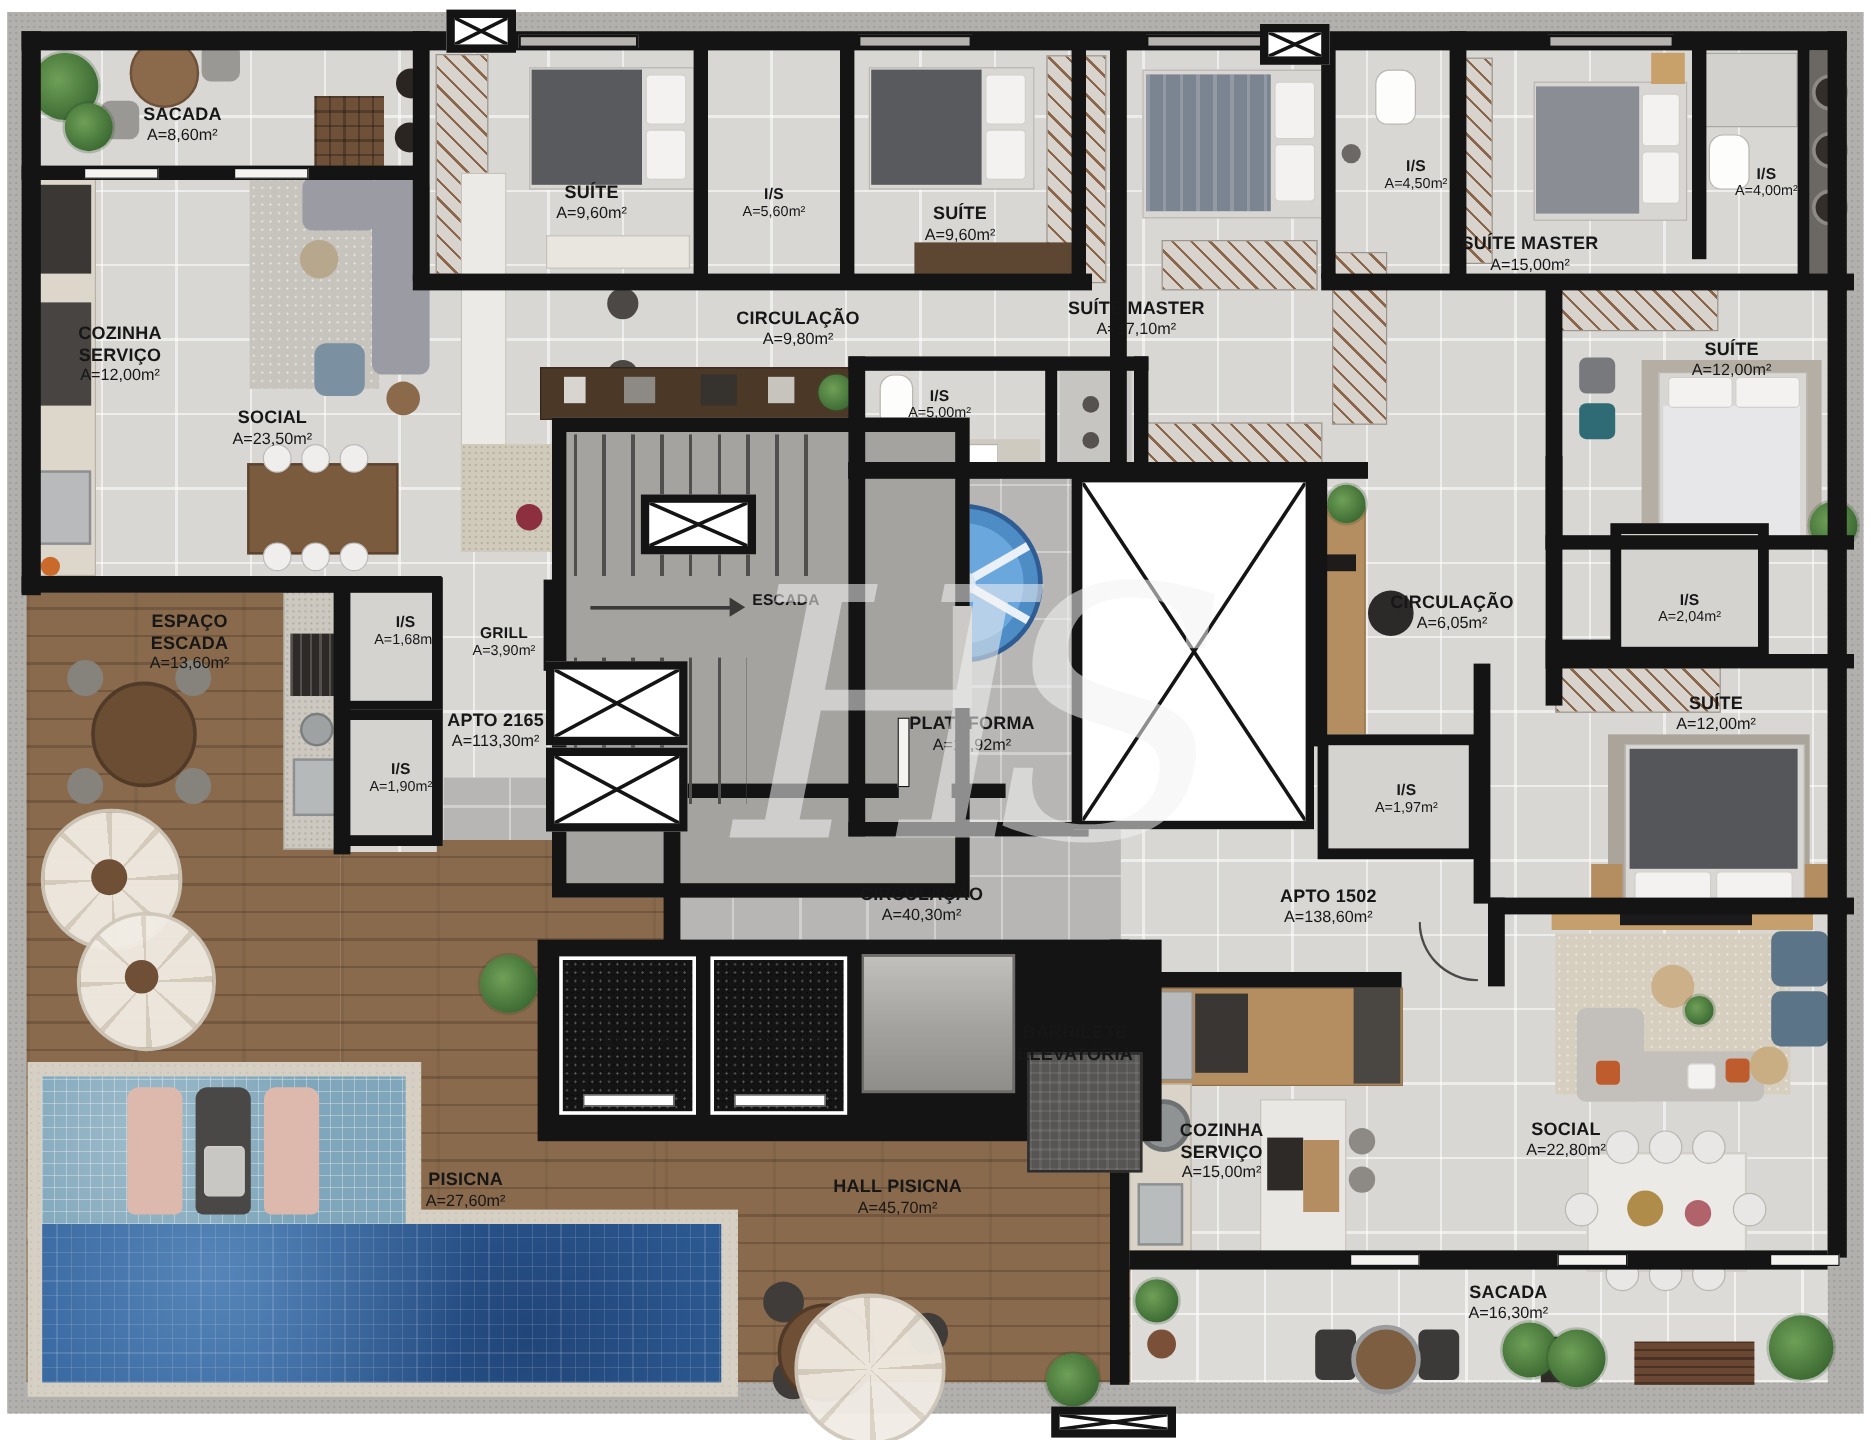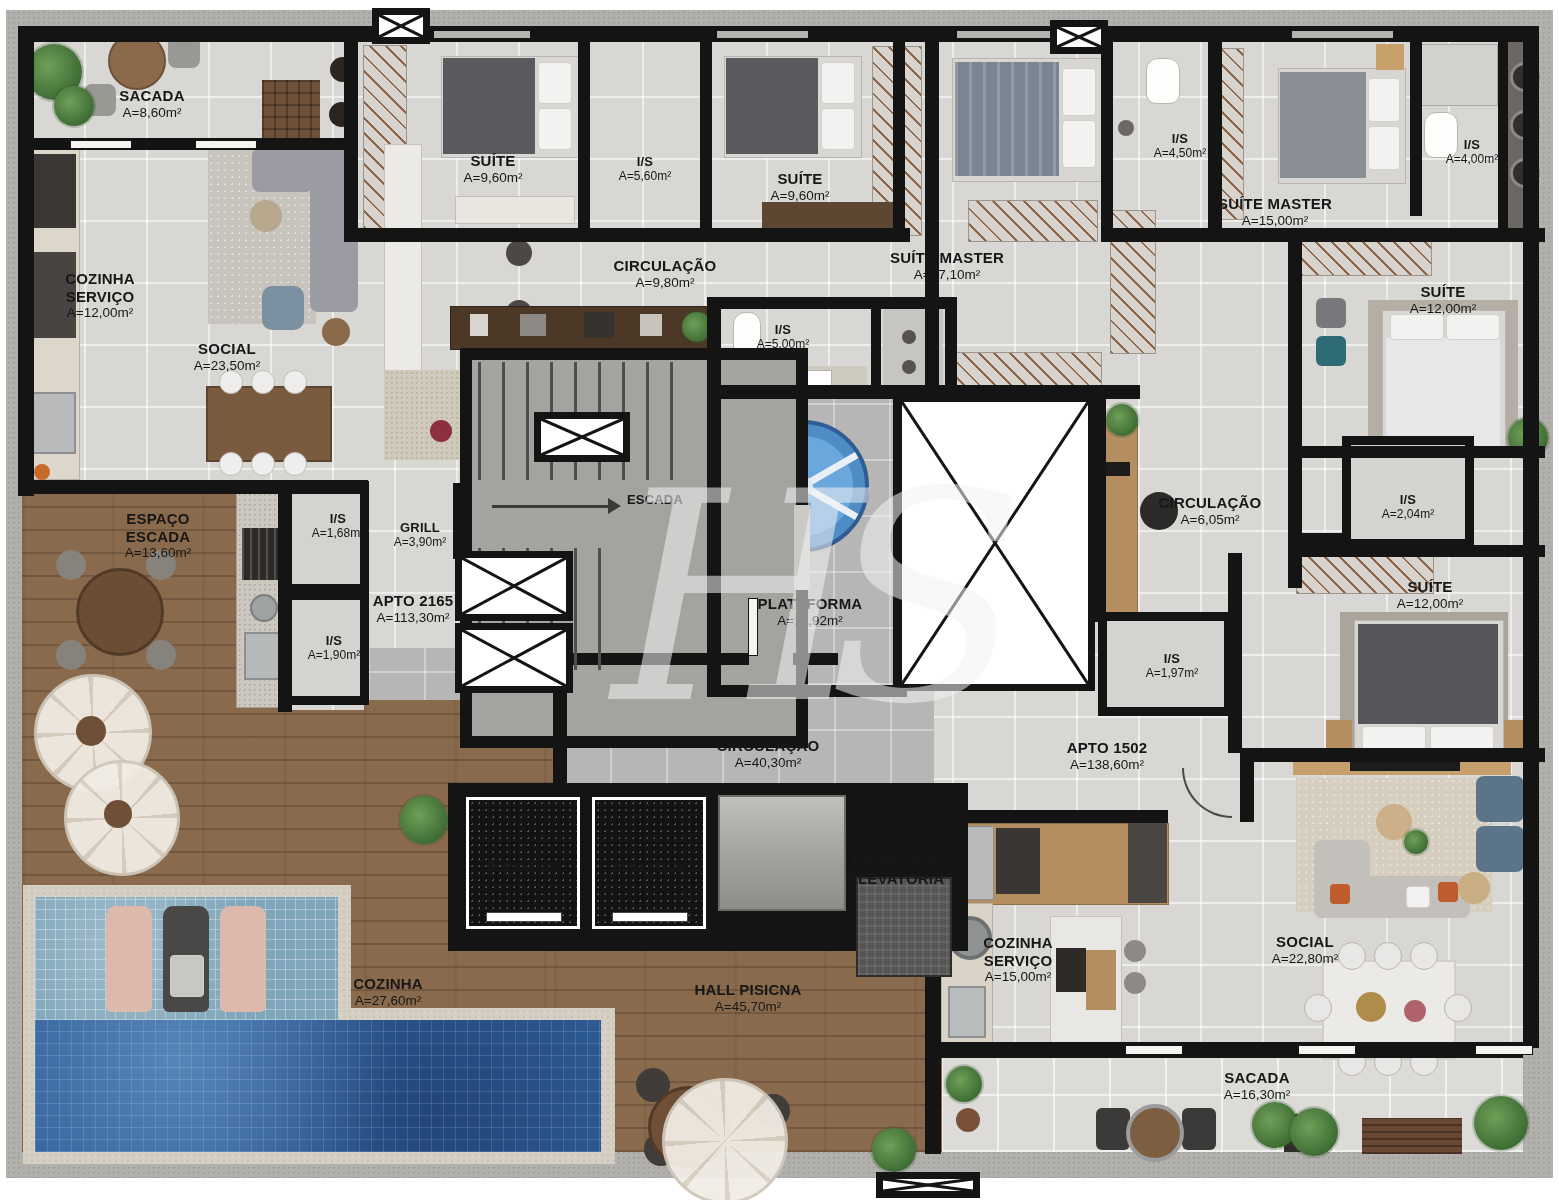--- a/index.html
+++ b/index.html
@@ -507,21 +507,21 @@
       </div>
       <div class="label wrap" style="left: 1018px; top: 960px; width: 95px;">
         <span class="nm">COZINHA SERVIÇO</span>
         <span class="ar">A=15,00m²</span>
       </div>
       <div class="label" style="left: 1305px; top: 950px;">
         <span class="nm">SOCIAL</span>
         <span class="ar">A=22,80m²</span>
       </div>
       <div class="label" style="left: 388px; top: 992px;">
-        <span class="nm">COZINHA</span>
+        <span class="nm">PISICNA</span>
         <span class="ar">A=27,60m²</span>
       </div>
       <div class="label" style="left: 748px; top: 998px;">
         <span class="nm">HALL PISICNA</span>
         <span class="ar">A=45,70m²</span>
       </div>
       <div class="label" style="left: 1257px; top: 1086px;">
         <span class="nm">SACADA</span>
         <span class="ar">A=16,30m²</span>
       </div>

